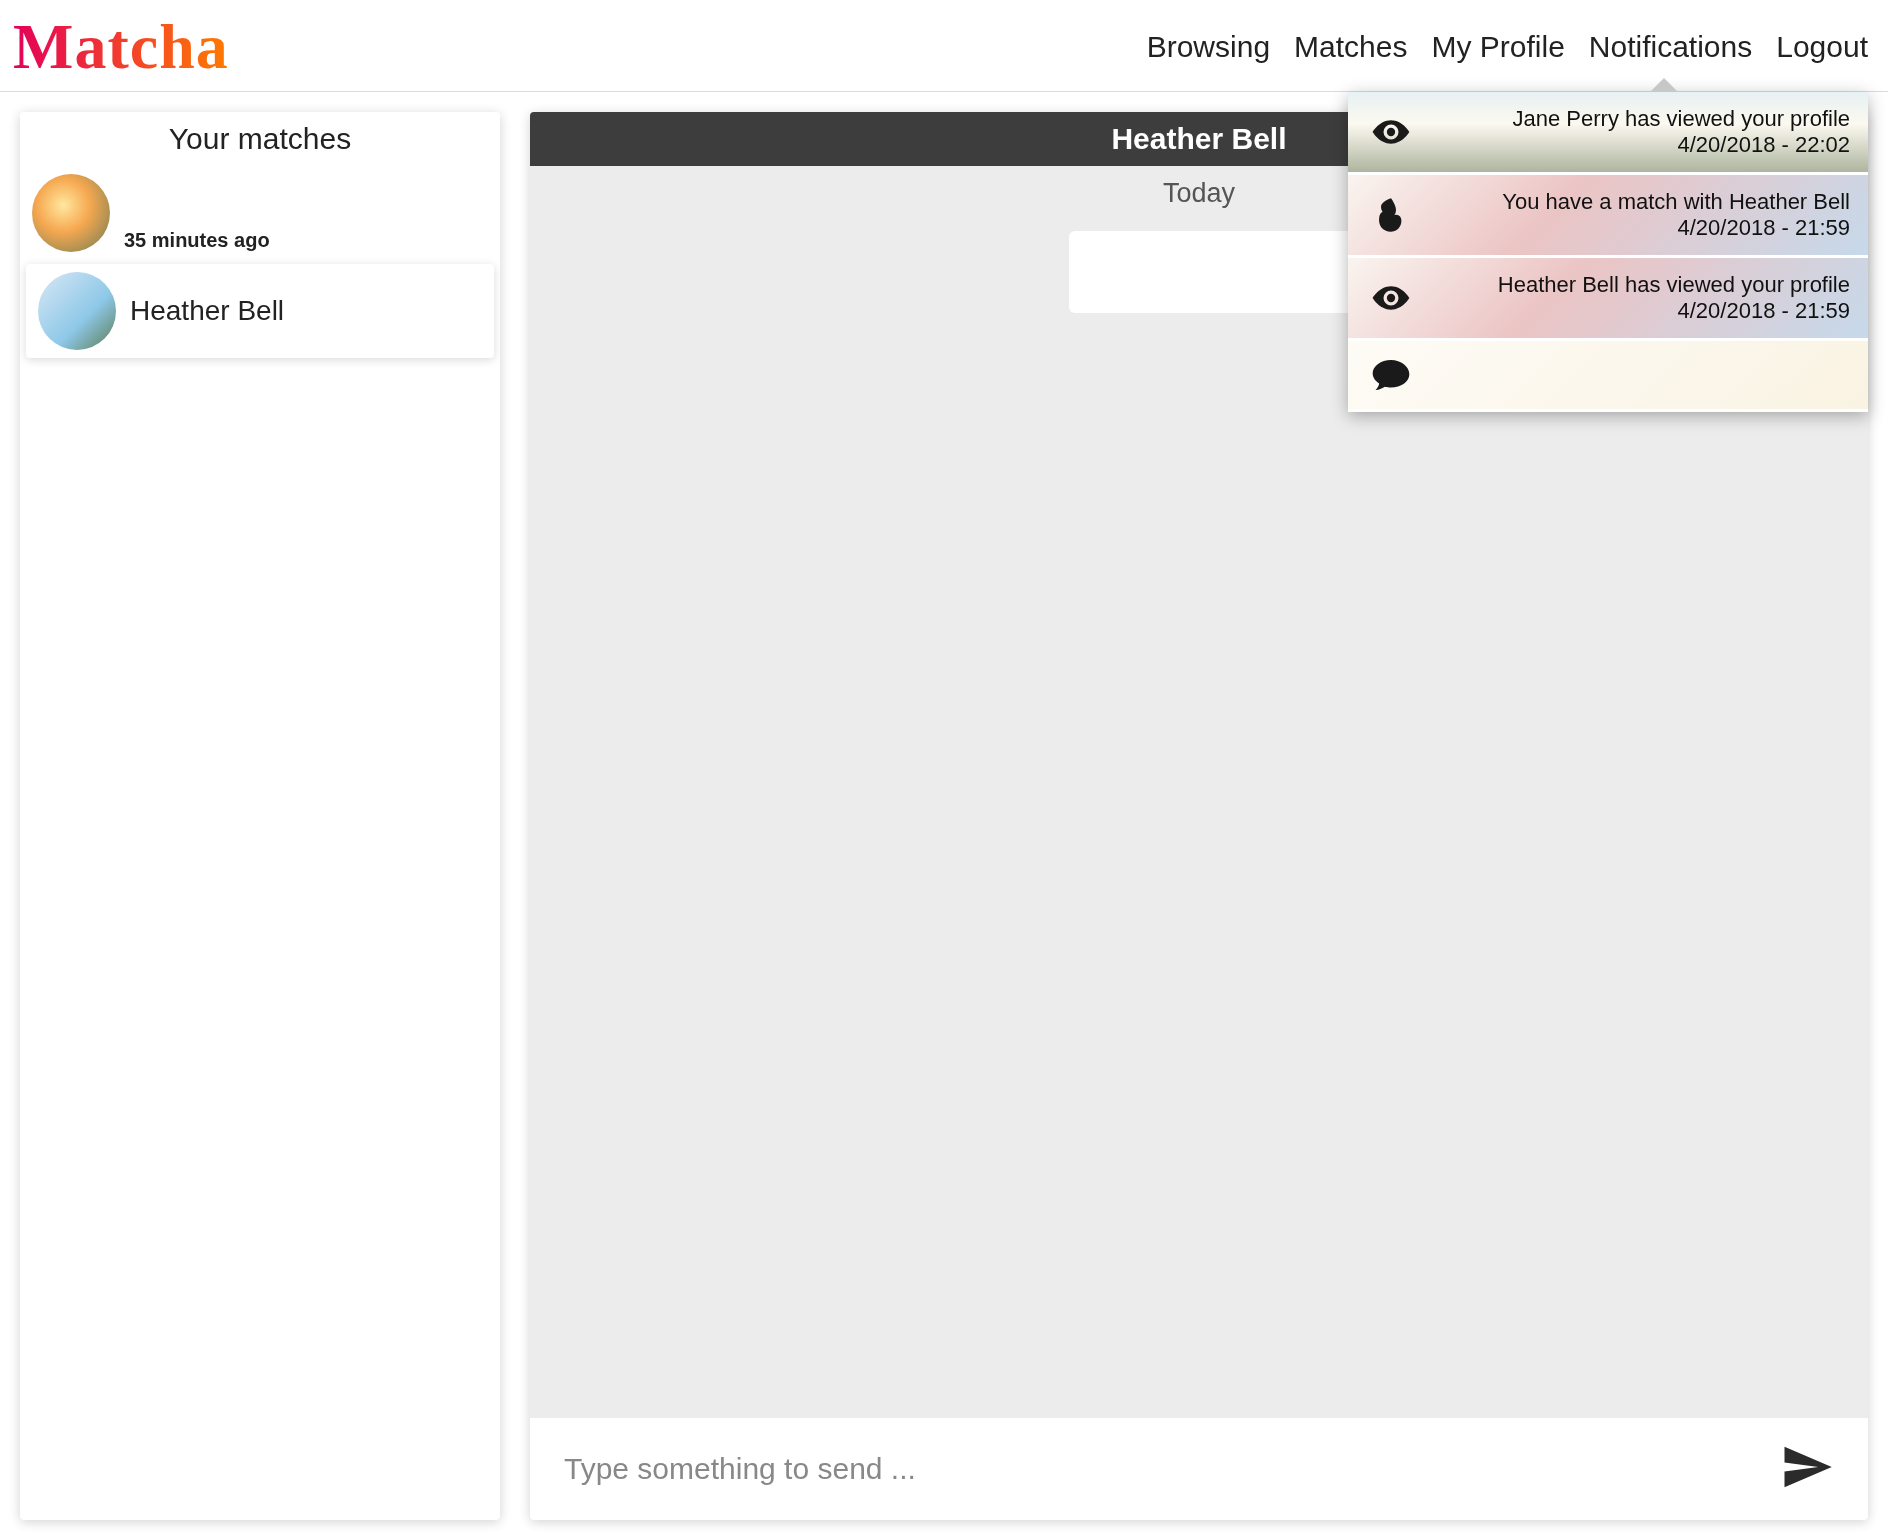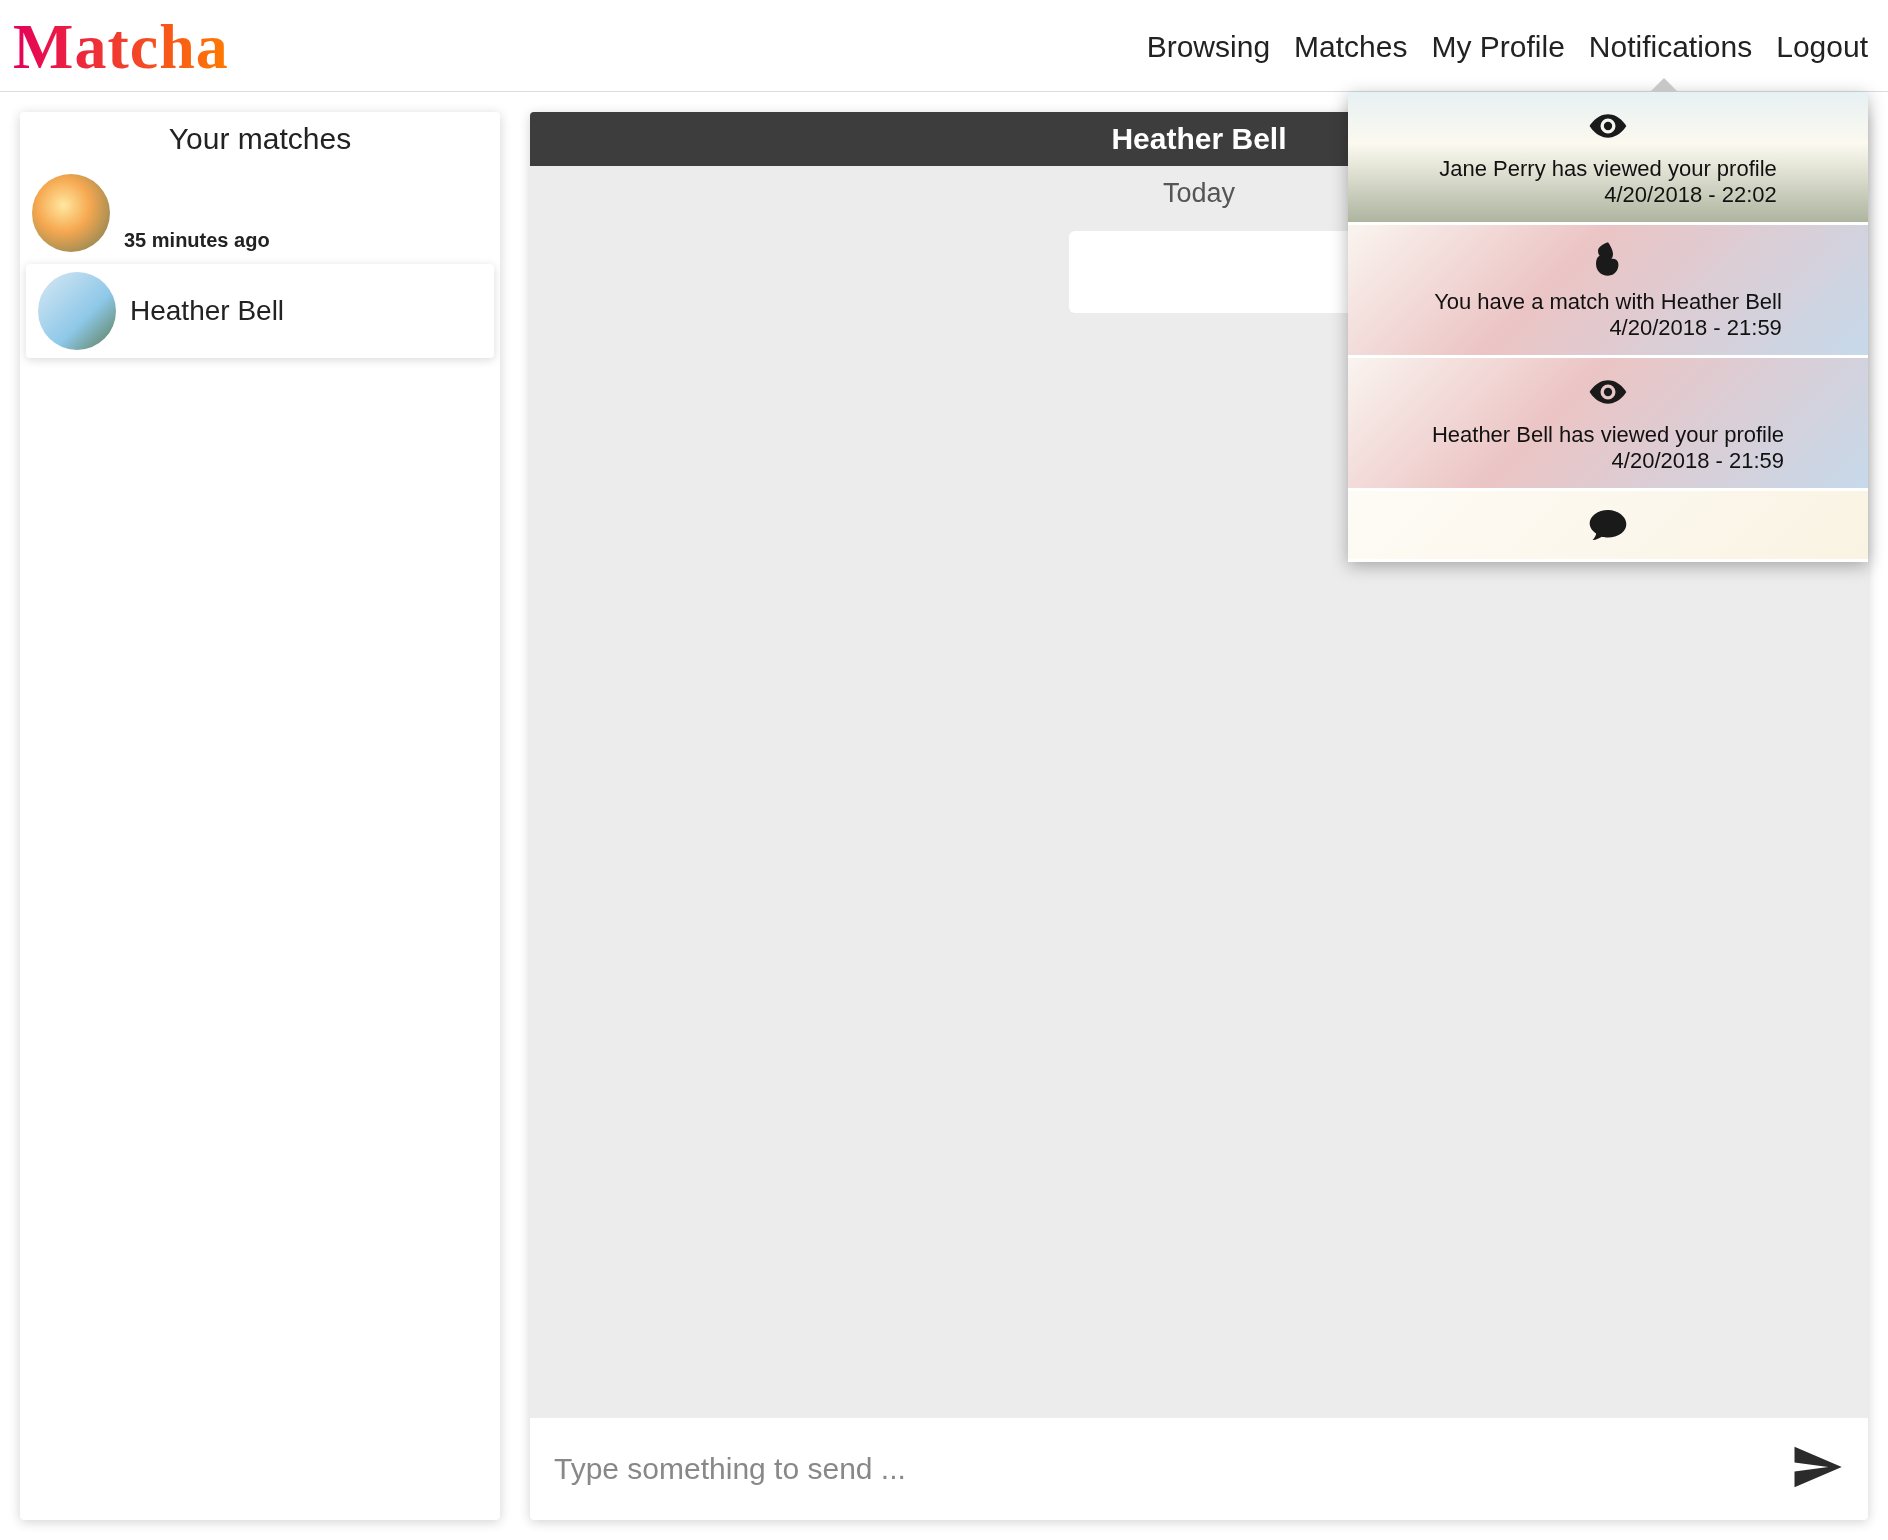--- a/index.html
+++ b/index.html
@@ -126,21 +126,21 @@
     width: 60%;
     margin-left: auto;
     font-size: 24px;
     color: #222;
     text-align: right;
   }
   .chat-input-row {
     display: flex;
     align-items: center;
     background: #fff;
-    padding: 22px 24px;
+    padding: 22px 34px;
     gap: 20px;
   }
   .chat-input {
     flex: 1;
     border: none;
     outline: none;
     font-size: 30px;
     color: #555;
   }
   .chat-input::placeholder { color: #888; }
@@ -168,21 +168,20 @@
   }
   .notif-item {
     display: flex;
     align-items: center;
     gap: 10px;
     padding: 14px 18px;
     border-bottom: 3px solid #fff;
     cursor: pointer;
     position: relative;
     overflow: hidden;
-    flex-direction: column;
   }
   .notif-item .bgimg {
     position: absolute; inset: 0;
     opacity: 0.5;
     z-index: 0;
   }
   .notif-item.n0 .bgimg { background: linear-gradient(180deg,#cfe2e8 0%, #f8f3e0 40%, #5b6a3f 100%); }
   .notif-item.n1 .bgimg { background: linear-gradient(135deg,#f4e9e0 0%, #d88a8a 40%, #8db3d6 100%); }
   .notif-item.n2 .bgimg { background: linear-gradient(135deg,#f4e9e0 0%, #d88a8a 40%, #8db3d6 100%); }
   .notif-item.n3 .bgimg { background: linear-gradient(135deg,#fdf8ed 0%, #f4e7c7 100%); }

